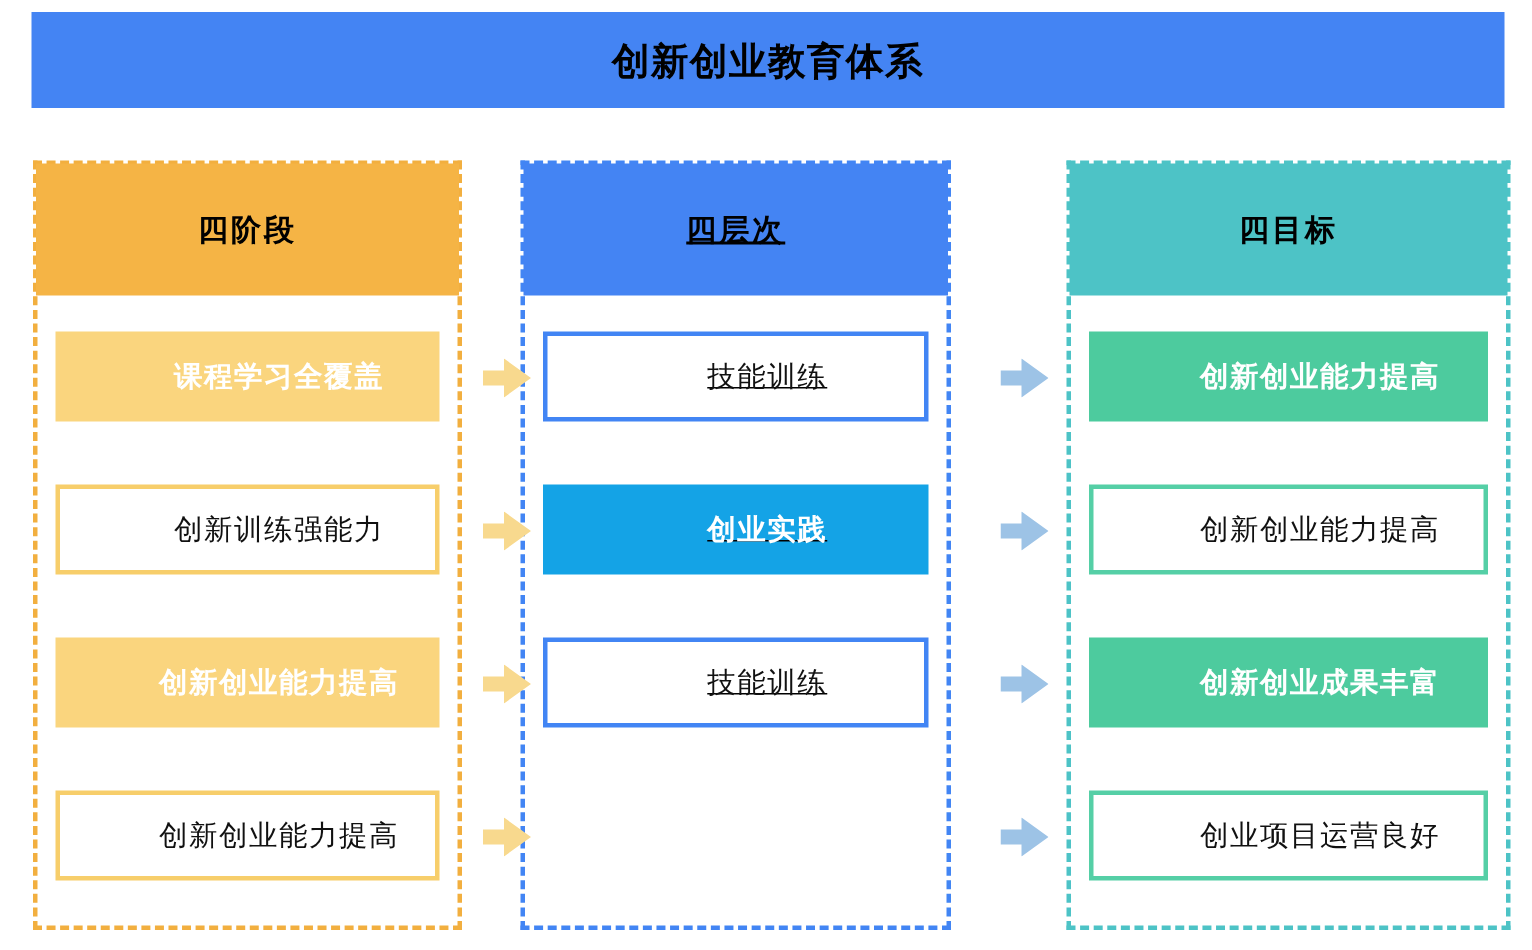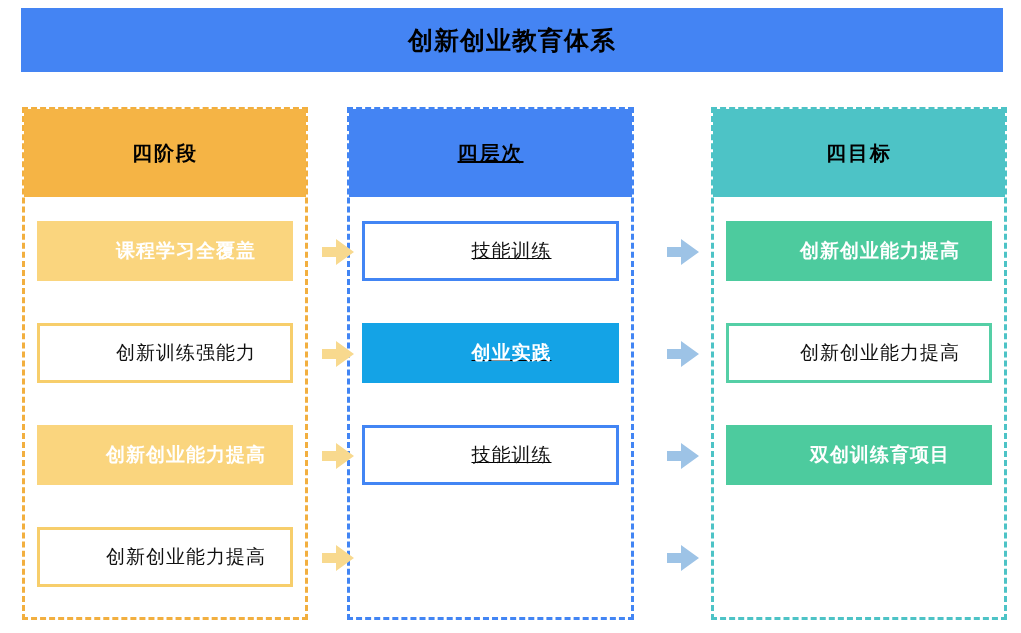--- a/index.html
+++ b/index.html
@@ -70,21 +70,22 @@
       <div class="item filled">创业实践</div>
       <div class="item outlined">技能训练</div>
     </div>
   </div>
 
   <div class="column col-goals">
     <div class="col-header">四目标</div>
     <div class="items">
       <div class="item filled">创新创业能力提高</div>
       <div class="item outlined">创新创业能力提高</div>
-      <div class="item filled">双创训练育项目</div>
+      <div class="item filled">创新创业成果丰富</div>
+      <div class="item outlined">创业项目运营良好</div>
     </div>
   </div>
 
   <svg class="arrow yellow" style="left:322px;top:239px" viewBox="0 0 32 26">
       <polygon points="0,8 14,8 14,0 32,13 14,26 14,18 0,18"></polygon>
     </svg>
   <svg class="arrow yellow" style="left:322px;top:341px" viewBox="0 0 32 26">
       <polygon points="0,8 14,8 14,0 32,13 14,26 14,18 0,18"></polygon>
     </svg>
   <svg class="arrow yellow" style="left:322px;top:443px" viewBox="0 0 32 26">

